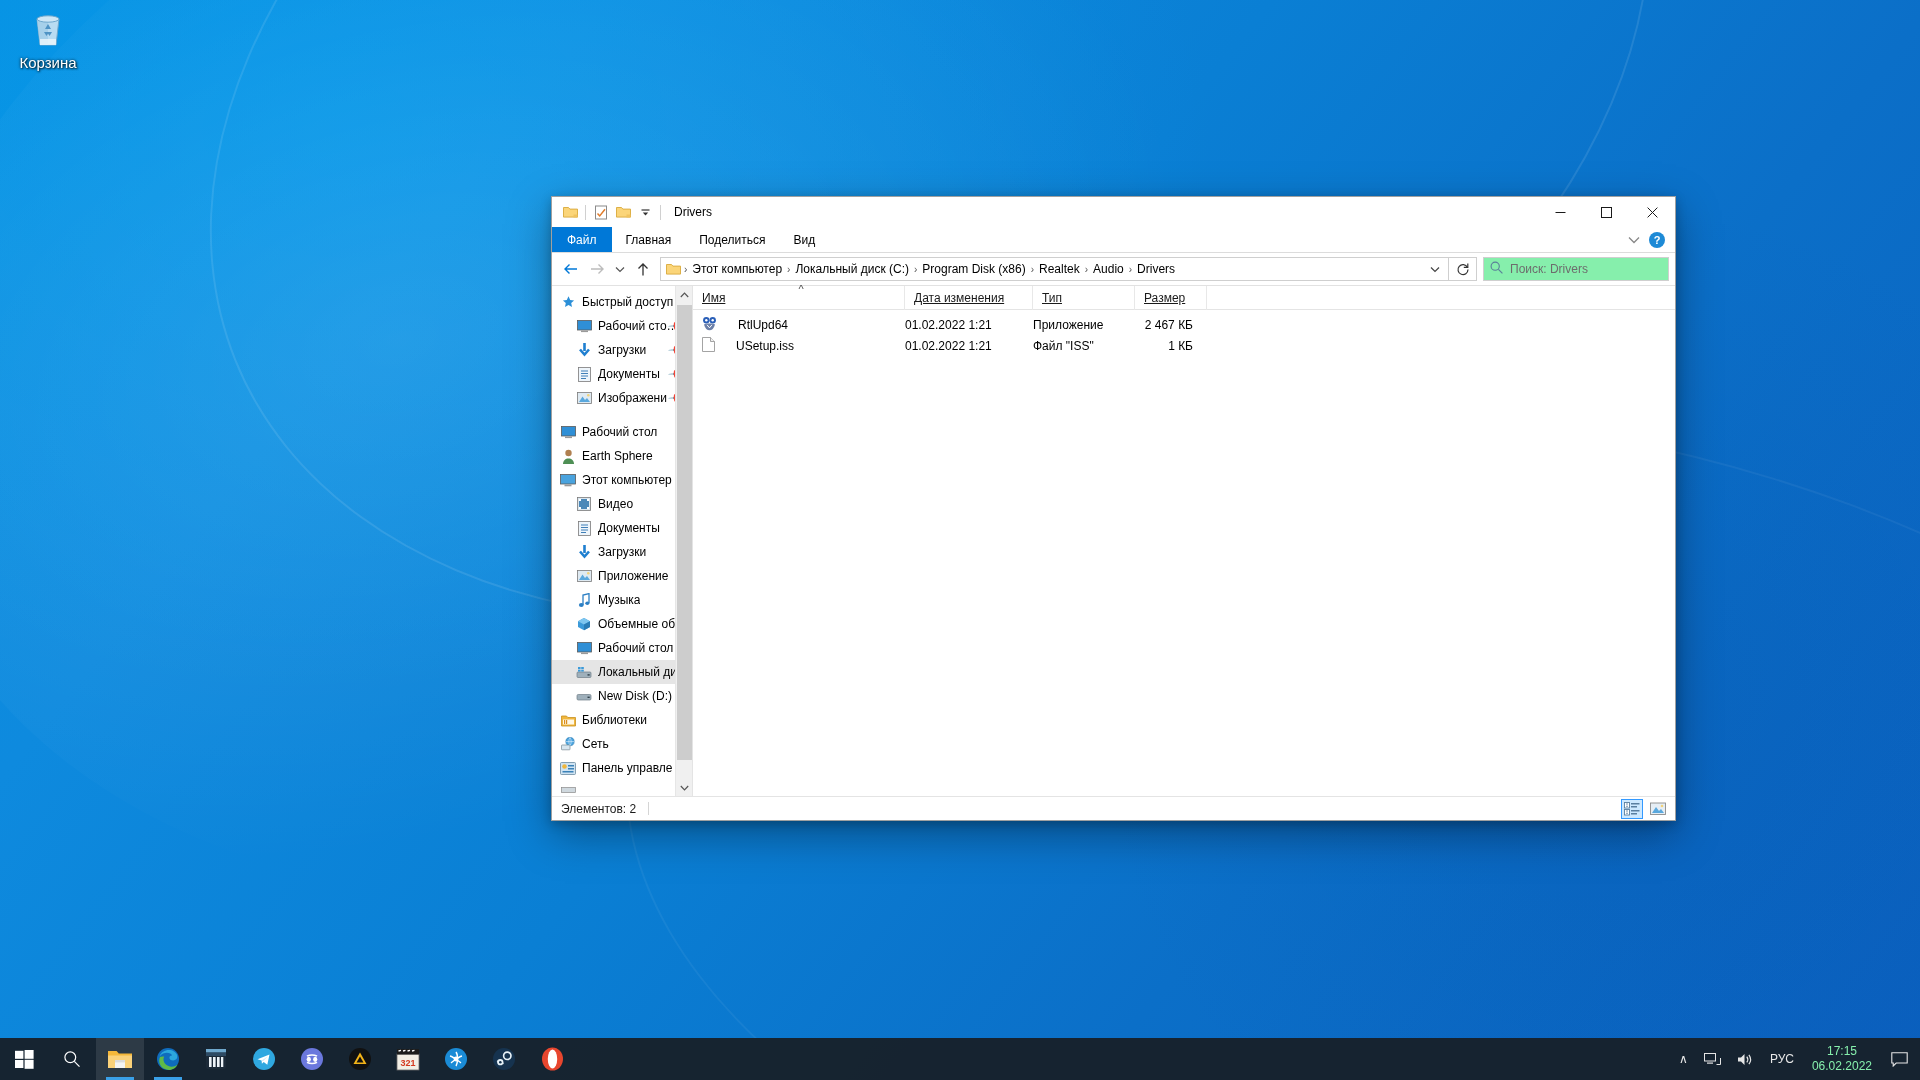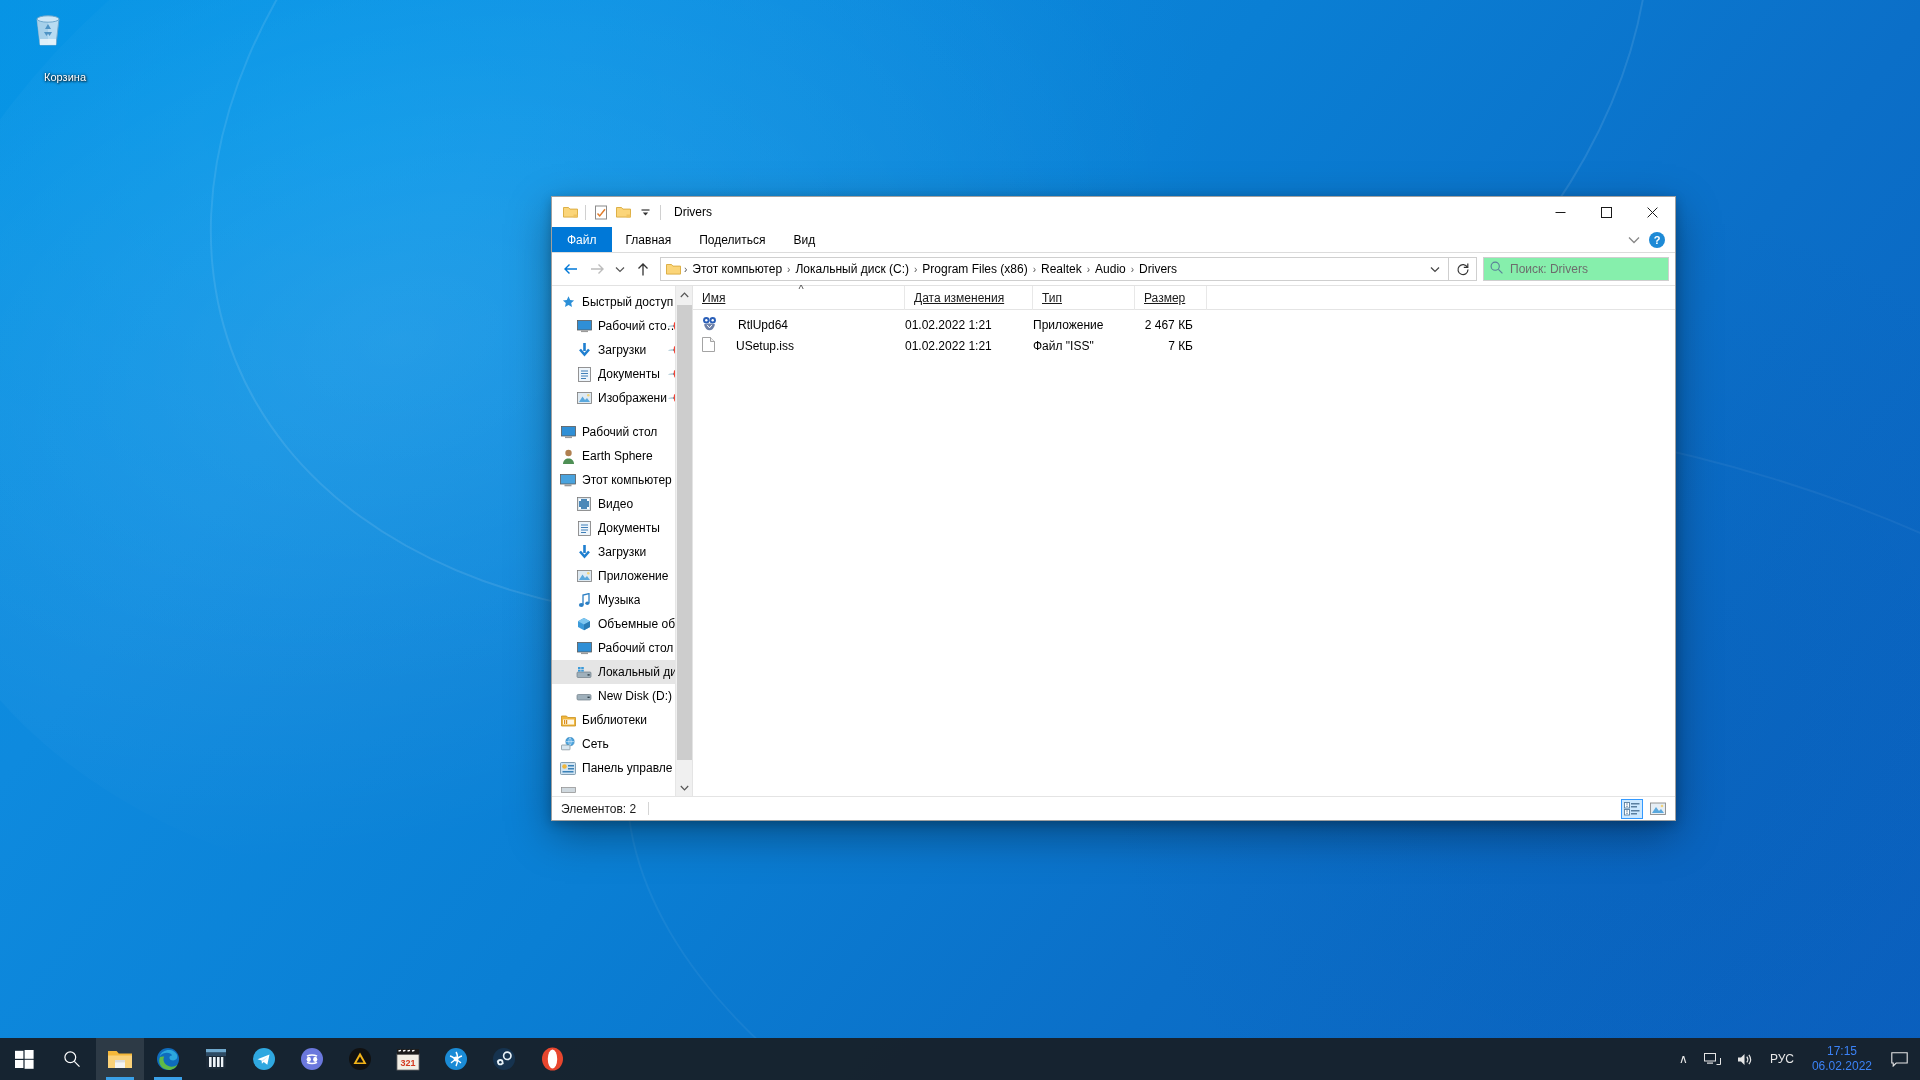--- a/index.html
+++ b/index.html
@@ -43,24 +43,23 @@
   }
 
   
   .desktop-icon {
     position: absolute; left: 10px; top: 8px;
     width: 76px; text-align: center;
     cursor: default;
   }
   .desktop-icon .glyph { height: 44px; display:flex; align-items:center; justify-content:center; }
   .desktop-icon .label {
-    color: #fff; font-size: 11px; margin-top: 19px;
+    color: #fff; font-size: 15px; margin-top: 4px;
     text-shadow: 0 0 3px rgba(0,0,0,0.85), 1px 1px 2px rgba(0,0,0,0.7);
     line-height: 13px;
-    text-align: right;
   }
 
   
   .window {
     position: absolute;
     left: 551px; top: 196px;
     width: 1125px; height: 625px;
     background: #ffffff;
     border: 1px solid #a0a0a0;
     box-shadow: 0 14px 40px rgba(0,0,0,0.35), 0 3px 10px rgba(0,0,0,0.22);
@@ -233,21 +232,21 @@
   .tb-app.running::after {
     content:""; position: absolute; bottom: 0; left: 10px; right: 10px; height: 3px;
     background: #3aa0e8;
   }
   .tray {
     margin-left: auto; display: flex; align-items: center; height: 42px; padding-right: 4px;
   }
   .tray-item { padding: 0 8px; color: #e8e8e8; font-size: 12px; display:flex; align-items:center; height:42px;}
   .tray-clock {
     display:flex; flex-direction: column; align-items: center; justify-content:center;
-    color: #3b82f6; font-size: 12px; line-height: 15px; padding: 0 10px; height: 42px;
+    color: #86efac; font-size: 12px; line-height: 15px; padding: 0 10px; height: 42px;
   }
   .tray-action { width: 34px; height:42px; display:flex; align-items:center; justify-content:center;}
 </style>
 </head>
 <body>
 
 <div class="swoosh swoosh1"></div>
 <div class="swoosh swoosh2"></div>
 <div class="swoosh swoosh3"></div>
 <div class="swoosh swoosh4"></div>
@@ -362,21 +361,21 @@
       <span class="crumb-folder">
         <svg width="15" height="13" viewBox="0 0 15 13">
           <path d="M0.5 1.5h5l1.4 1.6H14.5v8H0.5z" fill="#fbd579" stroke="#d9a93a" stroke-width="0.9"></path>
         </svg>
       </span>
       <span class="crumb-sep">›</span>
       <span class="crumb">Этот компьютер</span>
       <span class="crumb-sep">›</span>
       <span class="crumb">Локальный диск (C:)</span>
       <span class="crumb-sep">›</span>
-      <span class="crumb">Program Files (x86)</span>
+      <span class="crumb">Program Disk (x86)</span>
       <span class="crumb-sep">›</span>
       <span class="crumb">Realtek</span>
       <span class="crumb-sep">›</span>
       <span class="crumb">Audio</span>
       <span class="crumb-sep">›</span>
       <span class="crumb">Drivers</span>
       <span class="crumb-spacer"></span>
       <span class="crumb-chev">
         <svg width="10" height="7" viewBox="0 0 10 7">
             <path d="M1 1.5l4 4 4-4" stroke="#444" stroke-width="1.2" fill="none"></path>
@@ -699,21 +698,21 @@
             <span>
               <svg width="13" height="15" viewBox="0 0 13 15">
                 <path d="M0.5 0.5h8l4 4v10h-12z" fill="#ffffff" stroke="#9a9a9a" stroke-width="0.9"></path>
                 <path d="M8.5 0.5v4h4" fill="#f0f0f0" stroke="#9a9a9a" stroke-width="0.9"></path>
               </svg>
             </span>
             <span>USetup.iss</span>
           </div>
           <div class="fcell" style="width:128px">01.02.2022 1:21</div>
           <div class="fcell" style="width:102px">Файл "ISS"</div>
-          <div class="fcell right" style="width:72px">7 КБ</div>
+          <div class="fcell right" style="width:72px">1 КБ</div>
         </div>
       </div>
     </div>
   </div>
 
   <div class="statusbar">
     <span>Элементов: 2</span>
     <span class="status-sep"></span>
     <div class="view-btns">
       <div class="vbtn active">

